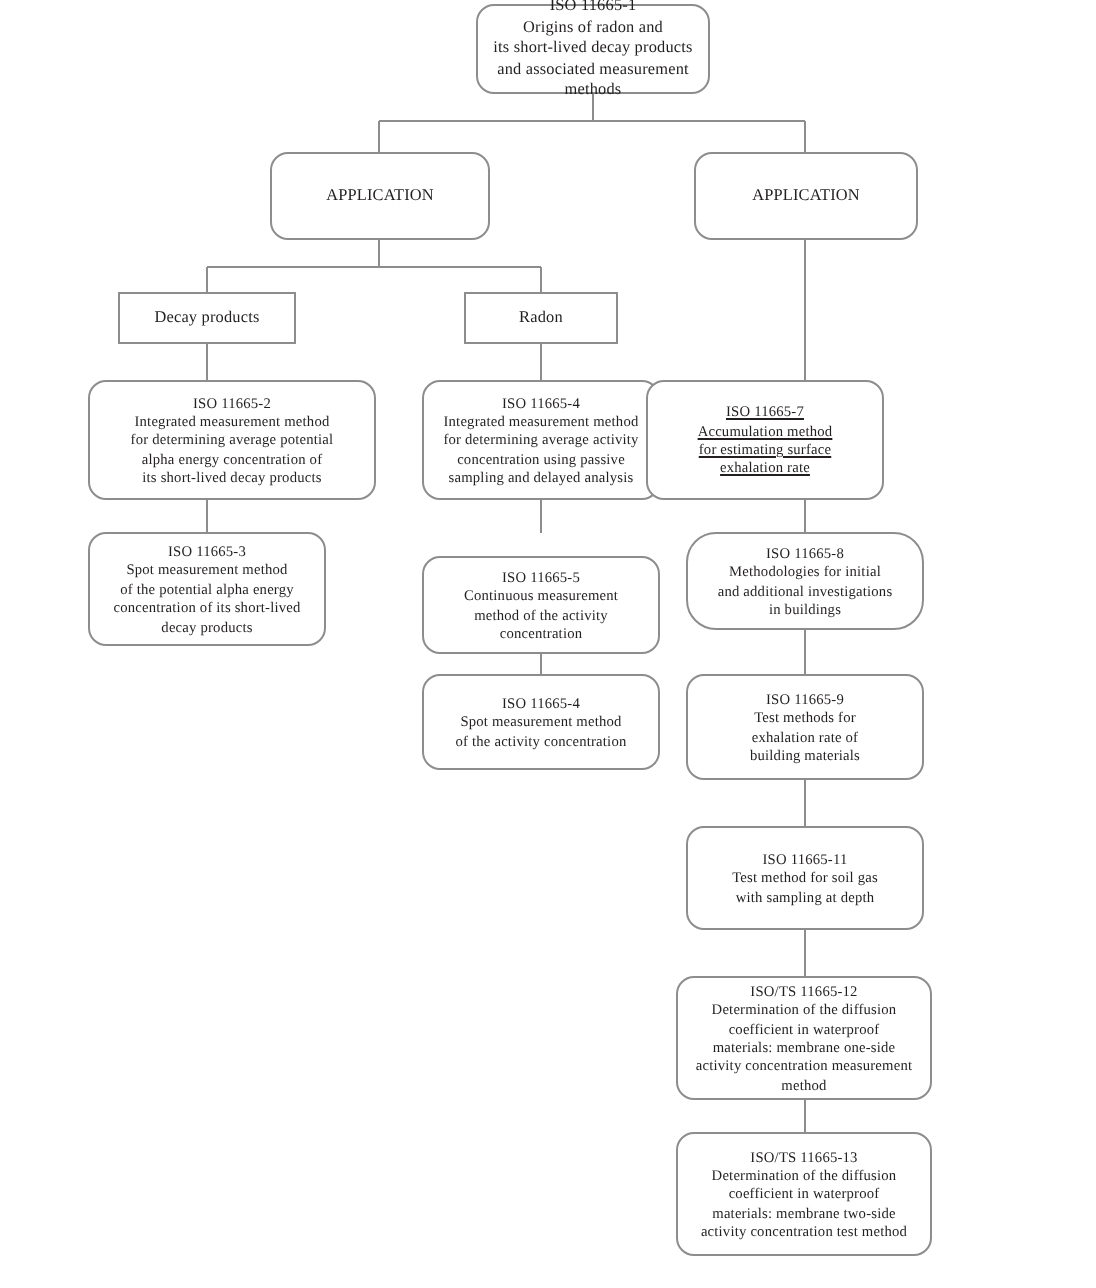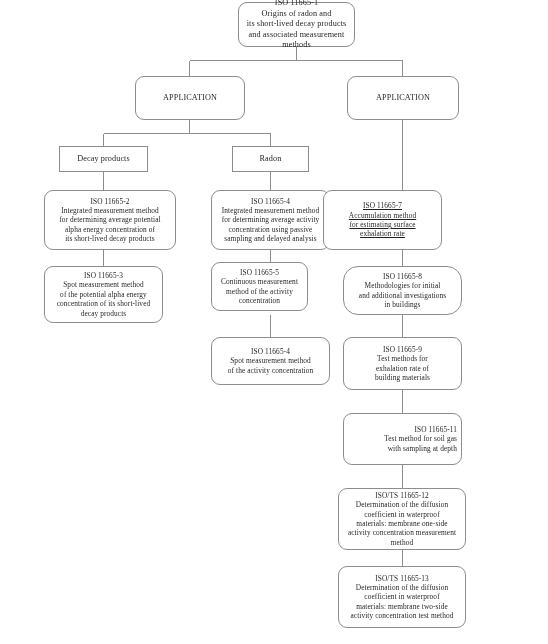--- a/index.html
+++ b/index.html
@@ -105,21 +105,21 @@
   </div>
 
   <div class="node square subcat" style="left:59px; top:146px; width:89px; height:26px;">
     <span class="txt">Decay products</span>
   </div>
 
   <div class="node square subcat" style="left:232px; top:146px; width:77px; height:26px;">
     <span class="txt">Radon</span>
   </div>
 
-  <div class="node rounded std" style="left:44px; top:190px; width:132px; height:60px;">
+  <div class="node rounded std" style="left:44px; top:190px; width:144px; height:60px;">
     <span class="txt">ISO 11665-2
 Integrated measurement method
 for determining average potential
 alpha energy concentration of
 its short-lived decay products</span>
   </div>
 
   <div class="node rounded std" style="left:44px; top:266px; width:119px; height:57px;">
     <span class="txt">ISO 11665-3
 Spot measurement method
@@ -129,21 +129,21 @@
   </div>
 
   <div class="node rounded std" style="left:211px; top:190px; width:119px; height:60px;">
     <span class="txt">ISO 11665-4
 Integrated measurement method
 for determining average activity
 concentration using passive
 sampling and delayed analysis</span>
   </div>
 
-  <div class="node rounded std" style="left:211px; top:262px; width:97px; height:49px;">
+  <div class="node rounded std" style="left:211px; top:278px; width:119px; height:49px;">
     <span class="txt">ISO 11665-5
 Continuous measurement
 method of the activity
 concentration</span>
   </div>
 
   <div class="node rounded std" style="left:211px; top:337px; width:119px; height:48px;">
     <span class="txt">ISO 11665-4
 Spot measurement method
 of the activity concentration</span>
@@ -163,21 +163,21 @@
 in buildings</span>
   </div>
 
   <div class="node rounded std" style="left:343px; top:337px; width:119px; height:53px;">
     <span class="txt">ISO 11665-9
 Test methods for
 exhalation rate of
 building materials</span>
   </div>
 
-  <div class="node rounded std" style="left:343px; top:413px; width:119px; height:52px;text-align:right;">
+  <div class="node rounded std" style="left:343px; top:413px; width:119px; height:52px;">
     <span class="txt">ISO 11665-11
 Test method for soil gas
 with sampling at depth</span>
   </div>
 
   <div class="node rounded std" style="left:338px; top:488px; width:128px; height:62px;">
     <span class="txt">ISO/TS 11665-12
 Determination of the diffusion
 coefficient in waterproof
 materials: membrane one-side

